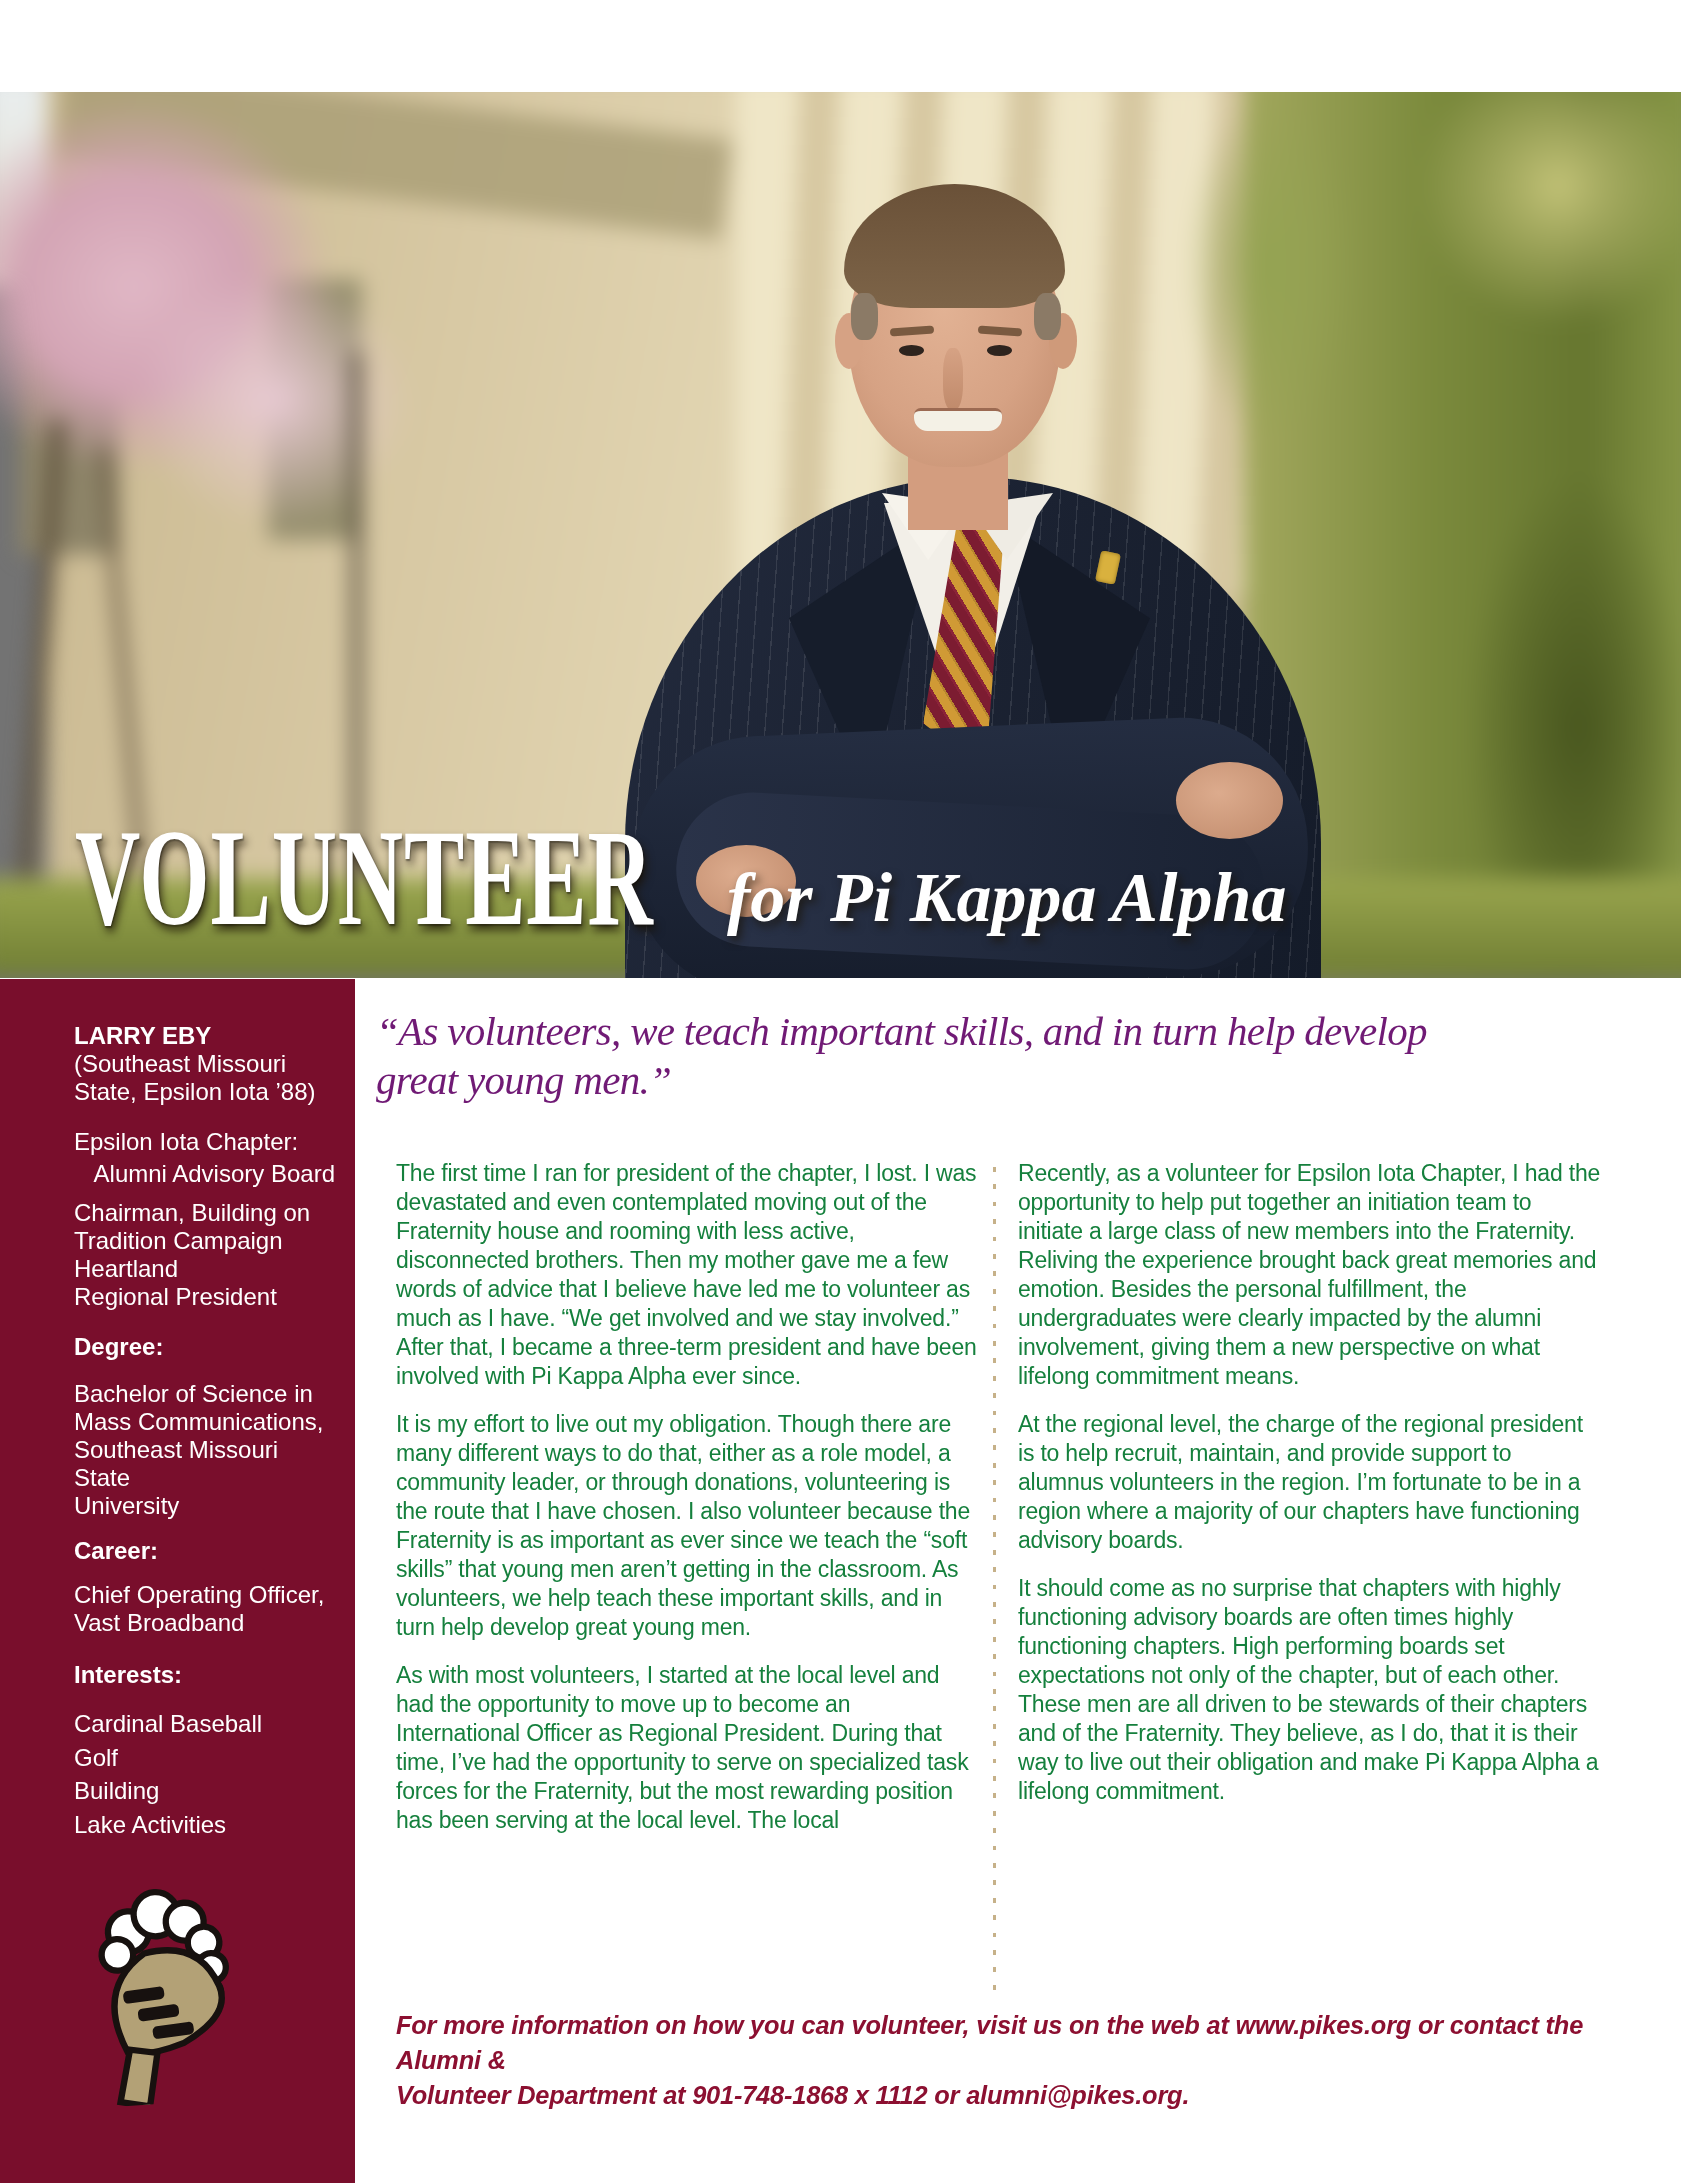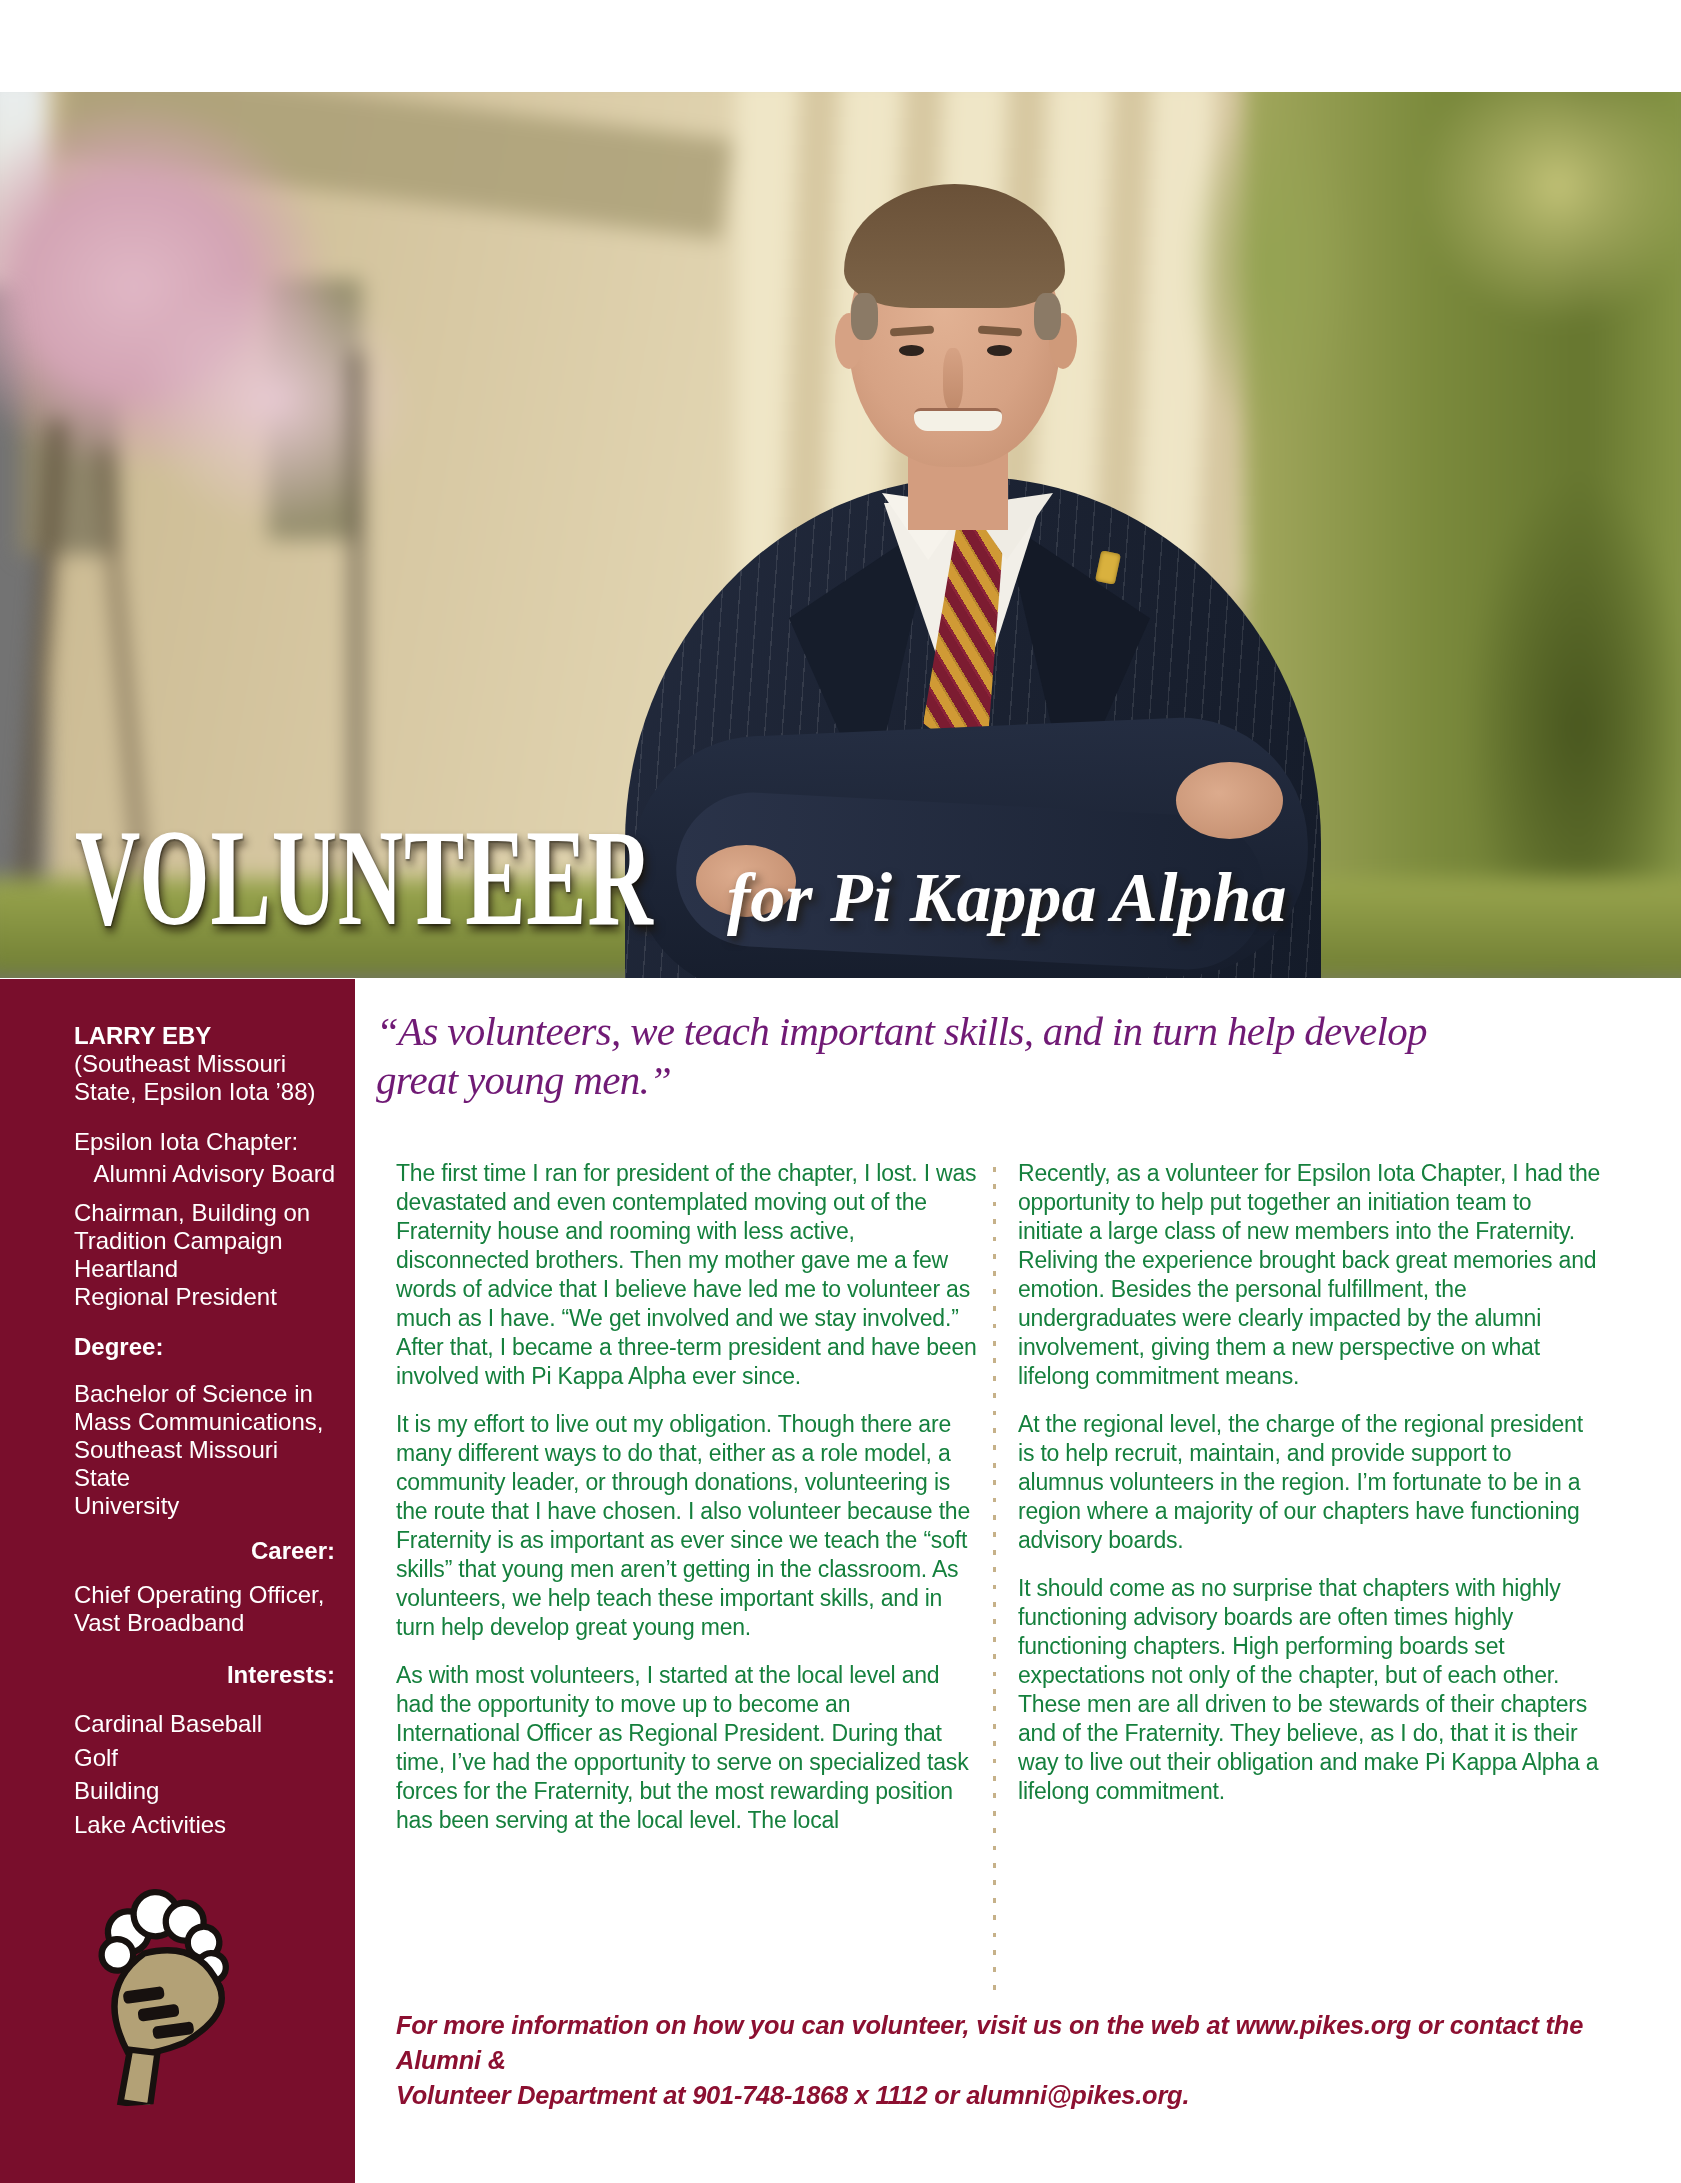--- a/index.html
+++ b/index.html
@@ -94,22 +94,22 @@
     text-shadow:4px 6px 10.7px rgba(25,18,5,.75),1.3px 2px 2px rgba(0,0,0,.4);}
   .title-script{position:absolute;left:652px;bottom:18px;color:#fff;
     font:italic 700 70px/1 "Liberation Serif",serif;
     text-shadow:3.3px 4.7px 8px rgba(25,18,5,.7);}
 
   
   .sidebar{position:absolute;top:979px;left:0;width:355px;height:1205px;background:#790e2c;
     box-sizing:border-box;padding:43px 20px 0 74px;color:#fff;font-size:24px;line-height:28px;}
   .sidebar .b{font-weight:700;}
   .sidebar div{white-space:pre-line;}
-  .g33{margin-top:22px;} .g36{margin-top:24px;text-align:right;} .g31{}
-  .g28{margin-top:19px;} .g25{margin-top:16.7px;text-align:right;} .g24{margin-top:16px;}
+  .g33{margin-top:22px;} .g36{margin-top:24px;} .g31{}
+  .g28{margin-top:19px;} .g25{margin-top:16.7px;} .g24{margin-top:16px;}
   .g17{margin-top:11.4px;} .g6{margin-top:4px;text-align:right;} .g8{margin-top:5.4px;} .g32{margin-top:21.4px;}
   .knight{position:absolute;left:67px;top:903px;width:201px;height:221px;transform:rotate(-4deg);}
 
   
   .quote{position:absolute;left:376px;top:1007px;width:1217px;
     font:italic 41px/49px "Liberation Serif",serif;color:#701a75;
     white-space:pre-line;letter-spacing:-0.7px;}
   .col{position:absolute;top:1159px;width:583px;color:#15803d;
     font-size:23px;line-height:29px;letter-spacing:-0.2px;}
   .col-left{left:396px;} .col-right{left:1018px;}

